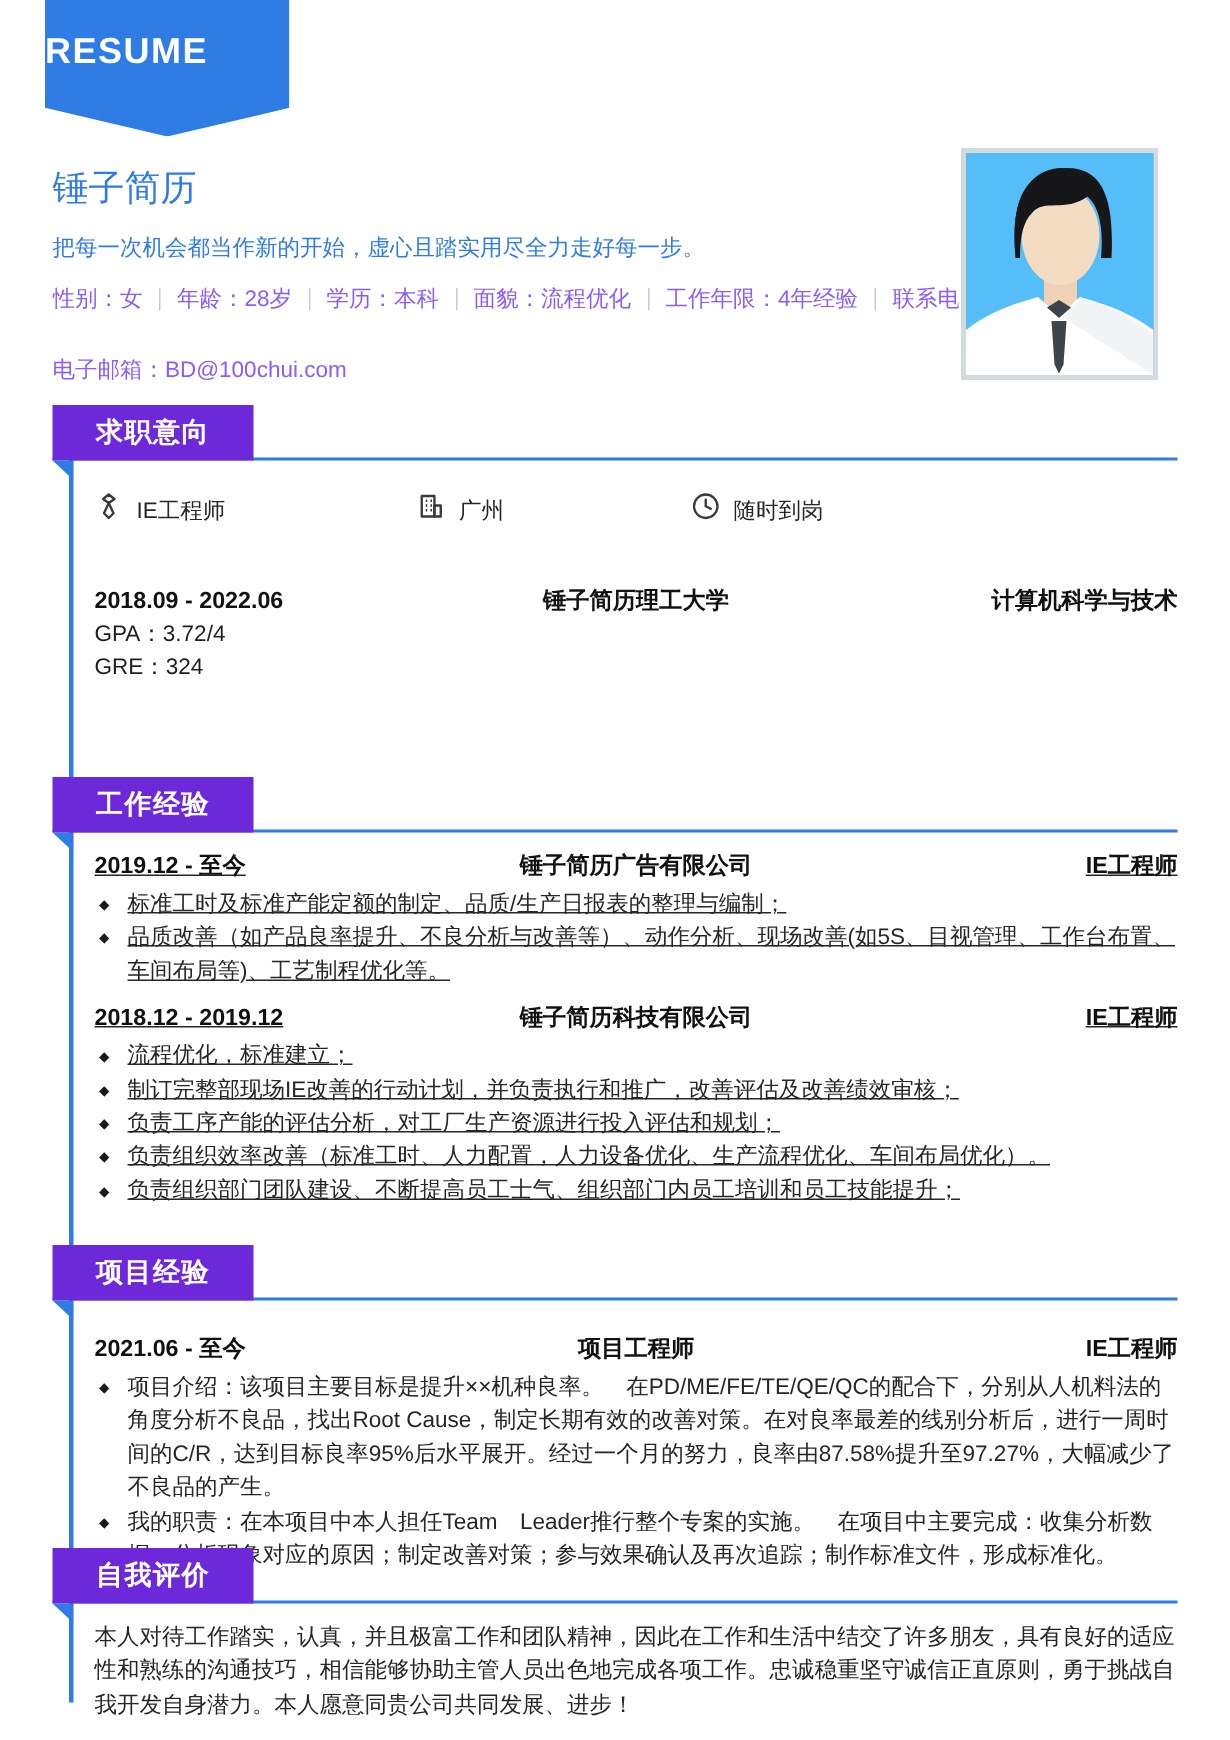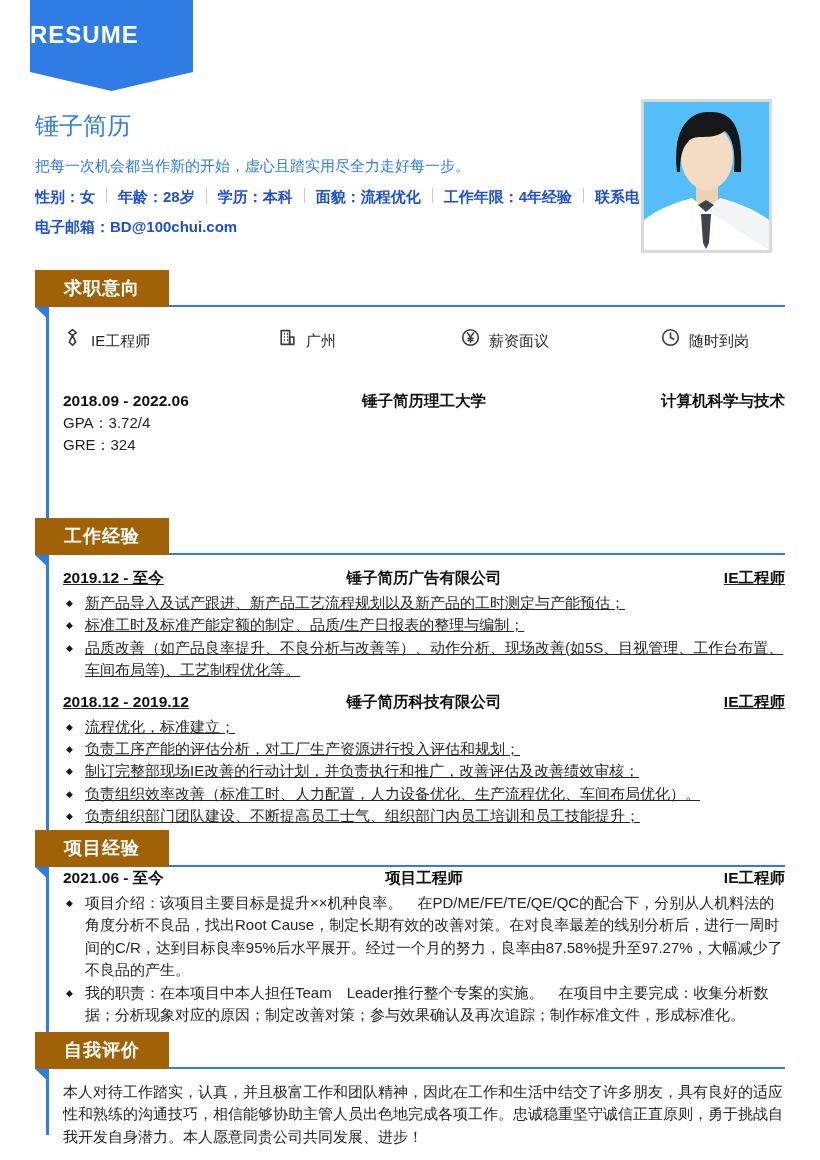--- a/index.html
+++ b/index.html
@@ -17,38 +17,38 @@
   .ribbon span{
     display:block;line-height:70px;
     color:#fff;font-size:24px;font-weight:700;letter-spacing:1px;
   }
   
   .identity{position:absolute;left:35px;top:106px;width:600px;z-index:1;}
   .identity h1{margin:0;font-size:24px;font-weight:500;color:#2E7CE4;line-height:40px;}
   .tagline{margin-top:10px;font-size:15px;color:#2E7CE4;line-height:20px;}
   
   .profile{position:absolute;left:35px;top:188px;width:604px;z-index:1;}
-  .info-row{display:flex;align-items:flex-start;white-space:nowrap;overflow:hidden;
-    font-size:15px;color:#1d4ed8;height:22px;font-weight:bold;}
-  .info-row + .info-row{margin-top:8px;}
+  .info-row{display:flex;align-items:center;white-space:nowrap;overflow:hidden;
+    font-size:15px;color:#8b5cf6;height:22px;}
+  .info-row + .info-row{margin-top:25px;}
   .divider{flex:0 0 1px;width:1px;height:15px;background:#c9c9c9;margin:0 11px;}
   
   .photo{
     position:absolute;left:641px;top:99px;width:125px;height:148px;
     border:3px solid #D9D9D9;z-index:3;background:#55BDF7;
   }
   .photo svg{display:block;}
   
   .vline{position:absolute;left:46px;top:305px;width:3px;height:830px;background:#2E7CE4;z-index:0;}
   
   .section{position:absolute;left:35px;width:750px;}
   .sec-head{position:relative;height:37px;z-index:2;}
   .sec-box{
     position:absolute;left:0;top:0;height:37px;line-height:37px;padding:0 29px;
-    background:#a16207;color:#fff;font-size:18px;font-weight:700;letter-spacing:1px;z-index:2;
+    background:#6d28d9;color:#fff;font-size:18px;font-weight:700;letter-spacing:1px;z-index:2;
   }
   .sec-underline{position:absolute;left:0;right:0;bottom:0;height:2px;background:#2E7CE4;}
   .sec-fold{
     position:absolute;left:0;top:37px;width:14px;height:13px;background:#2E7CE4;
     clip-path:polygon(0 0,100% 0,100% 100%);
   }
   .sec-body{padding-left:28px;font-size:15px;line-height:22.4px;color:#262626;}
   
   .obj-row{display:grid;grid-template-columns:215px 183px 200px 1fr;align-items:center;padding-top:21px;}
   .obj-item{display:flex;align-items:center;gap:9px;font-size:15px;color:#262626;}
@@ -58,21 +58,21 @@
     font-size:15.5px;font-weight:700;color:#111;line-height:22px;}
   .meta .center{position:absolute;left:0;right:0;text-align:center;}
   
   ul.bullets{list-style:none;margin:3px 0 0 0;padding:0;}
   ul.bullets li{position:relative;padding-left:22px;margin:0;}
   ul.bullets li::before{
     content:"◆";position:absolute;left:3px;top:0;font-size:9px;color:#1a1a1a;line-height:22.4px;
   }
   .edu-details div{color:#1f1f1f;}
   .evaluation-text{margin:0;}
-  .pt12{padding-top:12px;} .pt8{padding-top:0;}
+  .pt12{padding-top:12px;} .pt8{padding-top:22px;}
   .job + .job{margin-top:9px;}
 </style>
 </head>
 <body>
 
 <div class="ribbon">
   <span>RESUME</span>
 </div>
 
 <div class="identity">
@@ -139,29 +139,20 @@
             <rect x="11" y="8.5" width="4" height="7"></rect>
             <path d="M5.5 5.5 h1 M8.5 5.5 h1 M5.5 8.5 h1 M8.5 8.5 h1 M5.5 11.5 h1 M8.5 11.5 h1" stroke-width="1.6"></path>
           </svg>
         </span>
         <span>广州</span>
       </div>
       <div class="obj-item">
         <span>
           <svg width="19" height="19" viewBox="0 0 18 18" fill="none" stroke="#3a3a3a" stroke-width="1.5" stroke-linecap="round">
             <circle cx="9" cy="9" r="7.4"></circle>
-            <path d="M6 4.6 L9 8.6 M12 4.6 L9 8.6 M9 8.6 V13.5 M6.6 9.8 H11.4 M6.6 11.8 H11.4"></path>
-          </svg>
-        </span>
-        <span>薪资面议</span>
-      </div>
-      <div class="obj-item">
-        <span>
-          <svg width="19" height="19" viewBox="0 0 18 18" fill="none" stroke="#3a3a3a" stroke-width="1.5" stroke-linecap="round">
-            <circle cx="9" cy="9" r="7.4"></circle>
             <path d="M9 4.8 V9 L12.2 10.6"></path>
           </svg>
         </span>
         <span>随时到岗</span>
       </div>
     </div>
   </div>
 </div>
 
 <div class="section" style="top:378px;">
@@ -185,35 +176,34 @@
     <div class="sec-fold"></div>
   </div>
   <div class="sec-body pt12">
     <div class="job">
       <div class="meta">
         <span>2019.12 - 至今</span>
         <span class="center">锤子简历广告有限公司</span>
         <span>IE工程师</span>
       </div>
       <ul class="bullets">
-        <li>新产品导入及试产跟进、新产品工艺流程规划以及新产品的工时测定与产能预估；</li>
         <li>标准工时及标准产能定额的制定、品质/生产日报表的整理与编制；</li>
         <li>品质改善（如产品良率提升、不良分析与改善等）、动作分析、现场改善(如5S、目视管理、工作台布置、车间布局等)、工艺制程优化等。</li>
       </ul>
     </div>
     <div class="job">
       <div class="meta">
         <span>2018.12 - 2019.12</span>
         <span class="center">锤子简历科技有限公司</span>
         <span>IE工程师</span>
       </div>
       <ul class="bullets">
         <li>流程优化，标准建立；</li>
+        <li>制订完整部现场IE改善的行动计划，并负责执行和推广，改善评估及改善绩效审核；</li>
         <li>负责工序产能的评估分析，对工厂生产资源进行投入评估和规划；</li>
-        <li>制订完整部现场IE改善的行动计划，并负责执行和推广，改善评估及改善绩效审核；</li>
         <li>负责组织效率改善（标准工时、人力配置，人力设备优化、生产流程优化、车间布局优化）。</li>
         <li>负责组织部门团队建设、不断提高员工士气、组织部门内员工培训和员工技能提升；</li>
       </ul>
     </div>
   </div>
 </div>
 
 <div class="section" style="top:830px;">
   <div class="sec-head">
     <div class="sec-underline"></div>

